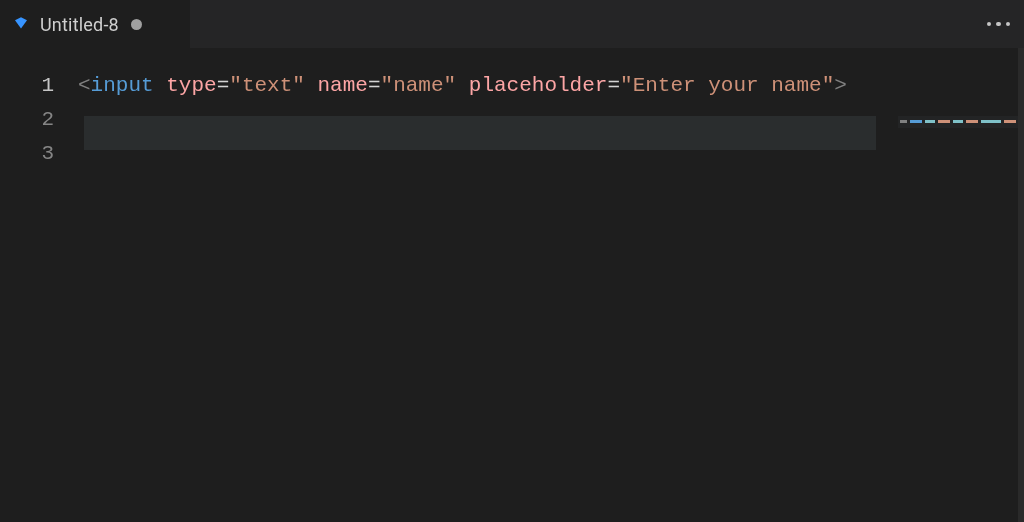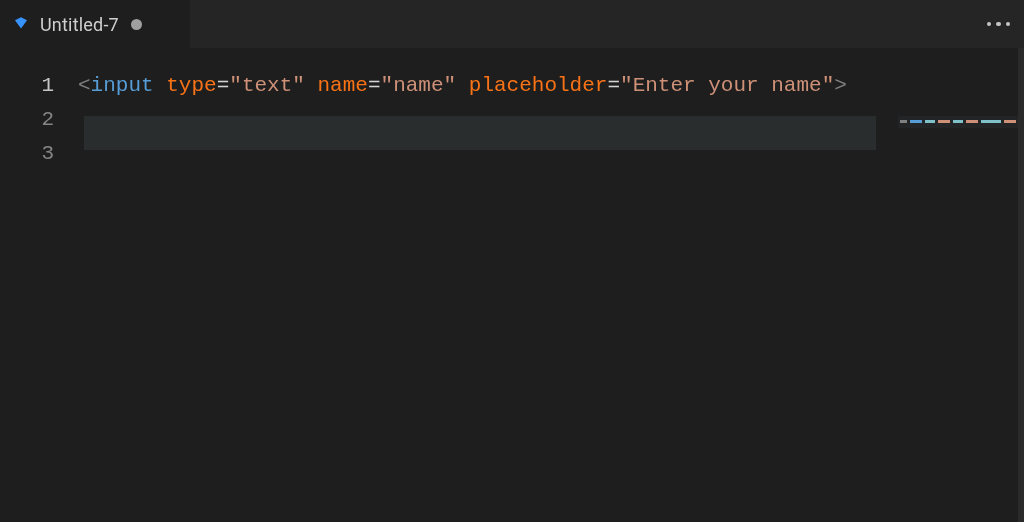--- a/index.html
+++ b/index.html
@@ -98,21 +98,21 @@
       word-break: break-word;
     }
     .codewrap {
       position: relative;
       z-index: 2;
       padding-right: 150px;
     }
     
     .tok-punc { color: #808080; }
     .tok-tag  { color: #569cd6; text-align: center; }
-    .tok-attr { color: #f97316; }
+    .tok-attr { color: #fca5a5; }
     .tok-op   { color: #d4d4d4; }
     .tok-str  { color: #ce9178; }
     .tok-plain{ color: #d4d4d4; }
     
     .minimap {
       position: absolute;
       right: 6px;
       top: 68px;
       width: 120px;
       height: 12px;
@@ -140,21 +140,21 @@
 </head>
 <body>
 
 <div class="tabbar">
   <div class="tab">
     <span class="file-icon">
       <svg width="18" height="18" viewBox="0 0 24 24">
         <path d="M12 3 L20 7 L12 18 L4 7 Z" fill="#3794ff"></path>
       </svg>
     </span>
-    <span class="filename">Untitled-7</span>
+    <span class="filename">Untitled-8</span>
     <span class="dirty-dot"></span>
   </div>
   <div class="overflow">
     <span class="dot"></span>
       <span class="dot"></span>
       <span class="dot"></span>
   </div>
 </div>
 
 <div class="editor">

